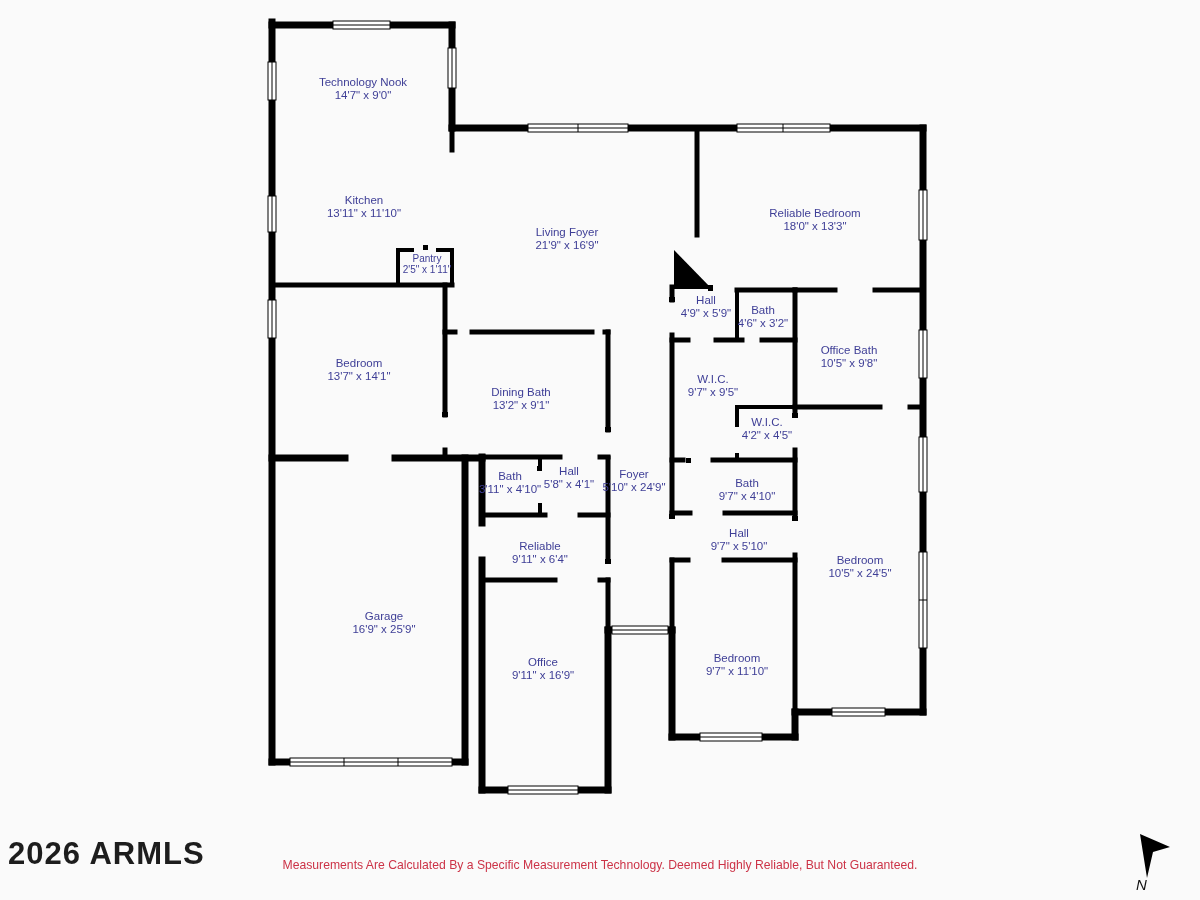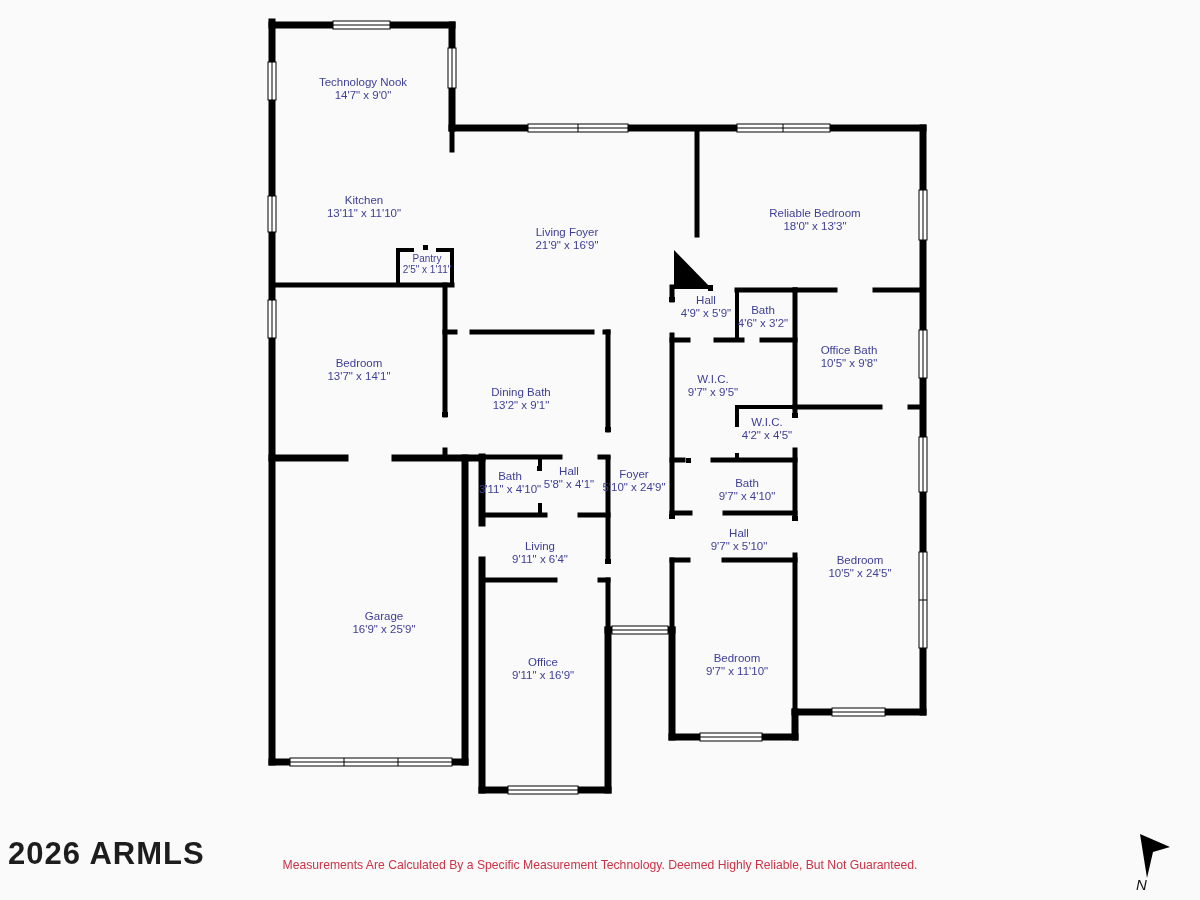--- a/index.html
+++ b/index.html
@@ -254,21 +254,21 @@
     </div>
   <div class="room-label" style="left:739px;top:527px">
       <span class="nm">Hall</span>
       <span class="dm">9'7" x 5'10"</span>
     </div>
   <div class="room-label" style="left:860px;top:554px">
       <span class="nm">Bedroom</span>
       <span class="dm">10'5" x 24'5"</span>
     </div>
   <div class="room-label" style="left:540px;top:540px">
-      <span class="nm">Living</span>
+      <span class="nm">Reliable</span>
       <span class="dm">9'11" x 6'4"</span>
     </div>
   <div class="room-label" style="left:384px;top:610px">
       <span class="nm">Garage</span>
       <span class="dm">16'9" x 25'9"</span>
     </div>
   <div class="room-label" style="left:543px;top:656px">
       <span class="nm">Office</span>
       <span class="dm">9'11" x 16'9"</span>
     </div>

